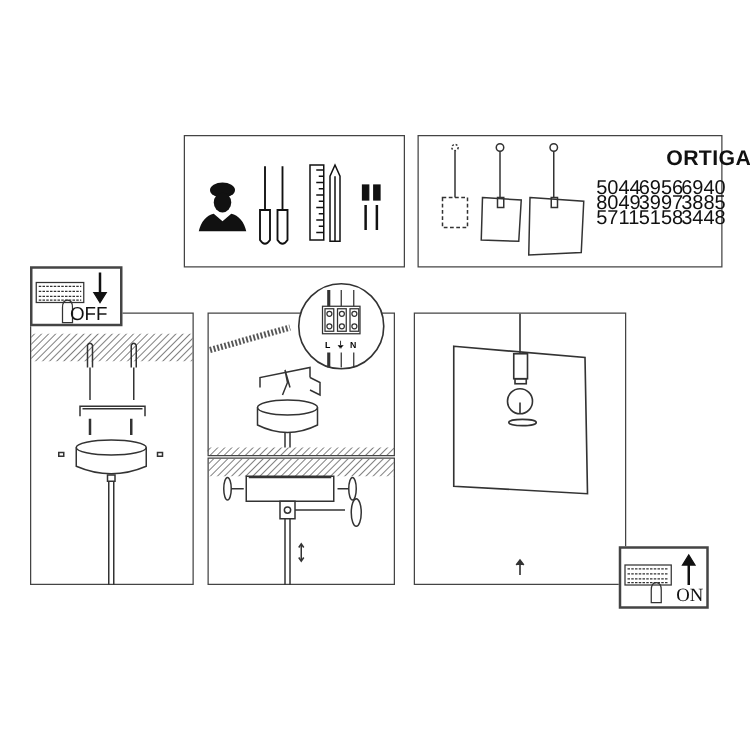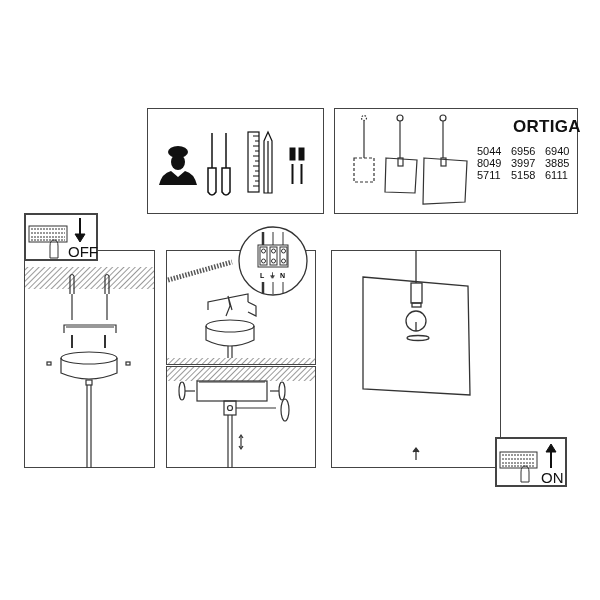--- a/index.html
+++ b/index.html
@@ -1,20 +1,20 @@
 <!DOCTYPE html>
 <html><head>
 <meta charset="utf-8">
 <style>
   html,body{margin:0;padding:0;background:#fff;}
   body{width:600px;height:600px;position:relative;overflow:hidden;font-family:"Liberation Sans",sans-serif;color:#111;}
   .panel{position:absolute;border:1.5px solid #444;background:#fff;box-sizing:border-box;}
   svg{position:absolute;left:0;top:0;overflow:visible;}
-  .brand{position:absolute;font-weight:bold;font-size:17px;letter-spacing:0.3px;}
-  .codes{position:absolute;font-size:11px;line-height:12px;display:grid;grid-template-columns:repeat(3,34px);row-gap:0;}
+  .brand{position:absolute;font-weight:bold;font-size:17px;letter-spacing:0.3px;margin-left:20px;}
+  .codes{position:absolute;font-size:16px;line-height:12px;display:grid;grid-template-columns:repeat(3,34px);row-gap:0;}
   .codes span{display:block;}
   .switch-label{position:absolute;font-size:15px;}
 </style>
 </head>
 <body>
 
 <div class="panel" style="left:147px;top:108px;width:177px;height:106px;"></div>
 <svg width="600" height="600" style="pointer-events:none;">
 
   <g fill="#111">
@@ -73,21 +73,21 @@
 <div class="brand" style="left:513px;top:117px;">ORTIGA</div>
 <div class="codes" style="left:477px;top:145px;">
   <span>5044</span>
   <span>6956</span>
   <span>6940</span>
   <span>8049</span>
   <span>3997</span>
   <span>3885</span>
   <span>5711</span>
   <span>5158</span>
-  <span>6111</span>
+  <span>3448</span>
 </div>
 
 <div class="panel" style="left:24px;top:250px;width:131px;height:218px;"></div>
 <svg width="600" height="600" style="pointer-events:none;">
   <defs>
     <pattern id="hatch" width="4" height="4" patternUnits="userSpaceOnUse" patternTransform="rotate(45)">
       <line x1="0" y1="0" x2="0" y2="4" stroke="#555" stroke-width="1.2"></line>
     </pattern>
   </defs>
   <rect x="25" y="267" width="129" height="22" fill="url(#hatch)"></rect>
@@ -120,21 +120,21 @@
   <g stroke="#333" fill="none" stroke-width="1">
     <rect x="29" y="226" width="38" height="16"></rect>
     <path d="M31 229h34M31 233h34M31 237h34M31 240h34" stroke-dasharray="2 1"></path>
     <path d="M50 246 q0 -6 4 -6 q4 0 4 6 v12 h-8 z"></path>
   </g>
   <g stroke="#111" fill="#111" stroke-width="2">
     <line x1="80" y1="218" x2="80" y2="236"></line>
     <path d="M75 234 L80 242 L85 234 z" stroke-width="1"></path>
   </g>
 </svg>
-<div class="switch-label" style="left:68px;top:243px;">OFF</div>
+<div class="switch-label" style="left:56px;top:243px;">OFF</div>
 
 <div class="panel" style="left:166px;top:250px;width:150px;height:115px;"></div>
 <svg width="600" height="600" style="pointer-events:none;">
   <path d="M168 280 L232 262" stroke="#555" stroke-width="5" stroke-dasharray="1.5 1.5" fill="none"></path>
   <g stroke="#333" fill="none" stroke-width="1.2">
 
     <path d="M208 310 l0 -8 l40 -8 l0 8"></path>
     <path d="M248 302 l8 4 v10 l-8 -4"></path>
     <path d="M228 296 l2 10 l-4 10 M228 296 l4 14"></path>
 
@@ -212,13 +212,13 @@
   <g stroke="#333" fill="none" stroke-width="1">
     <rect x="500" y="452" width="37" height="16"></rect>
     <path d="M502 455h33M502 459h33M502 463h33M502 466h33" stroke-dasharray="2 1"></path>
     <path d="M521 472 q0 -6 4 -6 q4 0 4 6 v10 h-8 z"></path>
   </g>
   <g stroke="#111" fill="#111" stroke-width="2">
     <line x1="551" y1="450" x2="551" y2="468"></line>
     <path d="M546 452 L551 444 L556 452 z" stroke-width="1"></path>
   </g>
 </svg>
-<div class="switch-label" style="left:541px;top:469px;">ON</div>
+<div class="switch-label" style="left:541px;top:469px;font-family:Liberation Serif, serif;">ON</div>
 
 </body></html>

